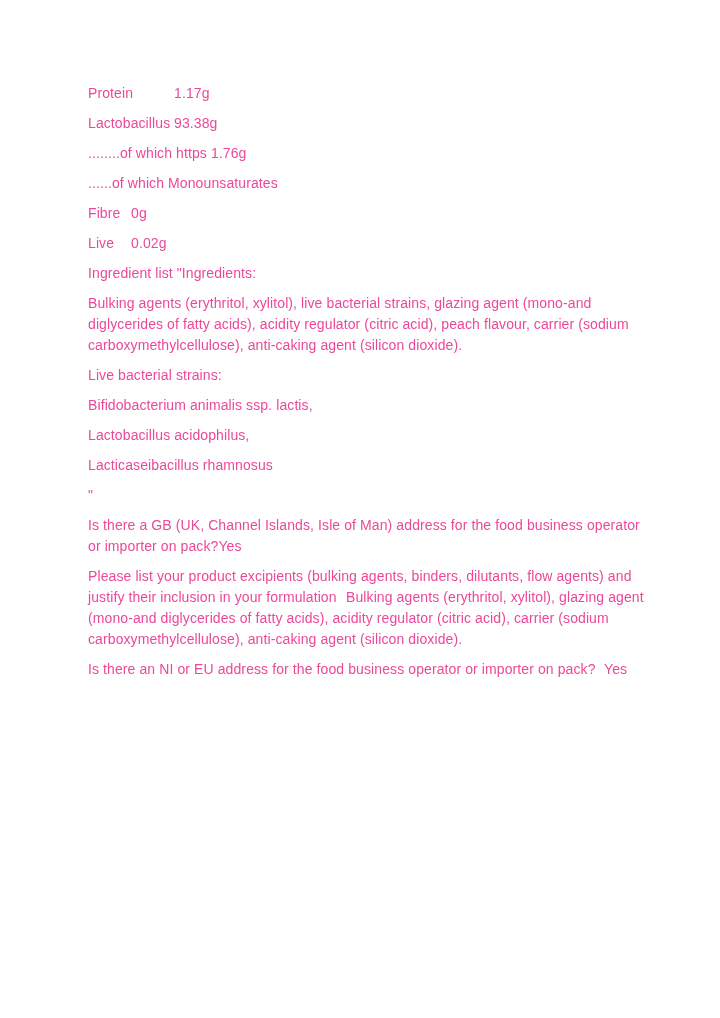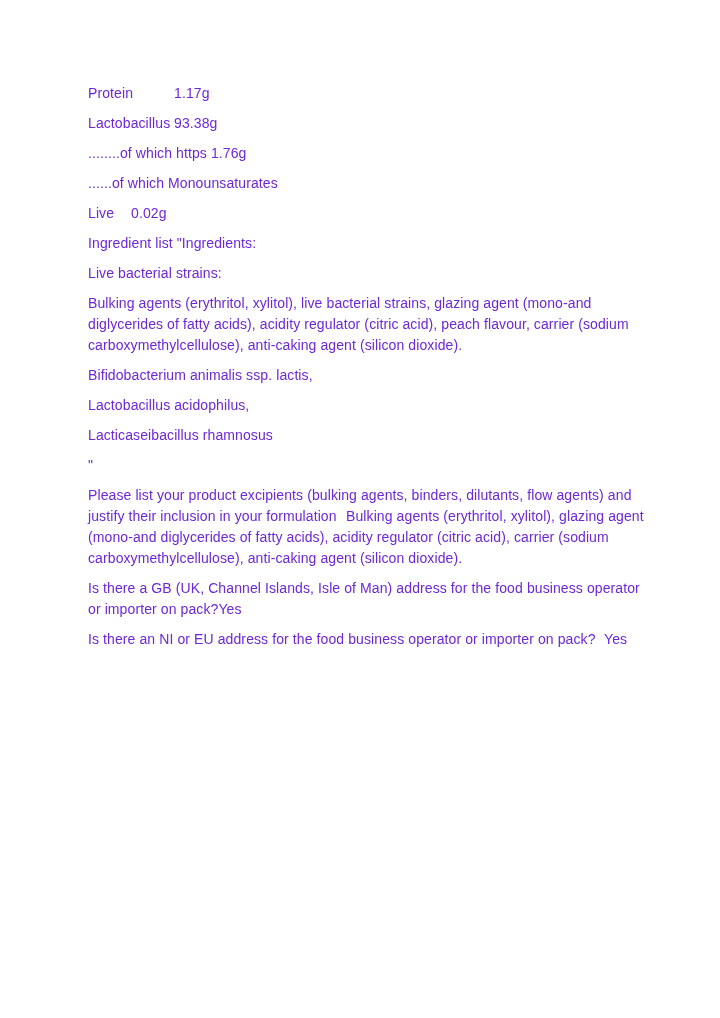--- a/index.html
+++ b/index.html
@@ -34,31 +34,32 @@
     -moz-tab-size: 43px;
   }
   .doc-body p:empty {
     height: 10px;
   }
 </style>
 </head>
 <body style="background: rgb(255, 255, 255);">
 
 <main class="doc-page">
-  <div class="doc-body" style="color: #6d28d9;">
+  <div class="doc-body" style="color: #ec4899;">
     <p>Protein	1.17g</p>
     <p>Lactobacillus	93.38g</p>
     <p>........of which https 1.76g</p>
     <p>......of which Monounsaturates</p>
+    <p>Fibre	0g</p>
     <p>Live	0.02g</p>
     <p>Ingredient list "Ingredients:</p>
+    <p>Bulking agents (erythritol, xylitol), live bacterial strains, glazing agent (mono-and diglycerides of fatty acids), acidity regulator (citric acid), peach flavour, carrier (sodium carboxymethylcellulose), anti-caking agent (silicon dioxide).</p>
     <p>Live bacterial strains:</p>
-    <p>Bulking agents (erythritol, xylitol), live bacterial strains, glazing agent (mono-and diglycerides of fatty acids), acidity regulator (citric acid), peach flavour, carrier (sodium carboxymethylcellulose), anti-caking agent (silicon dioxide).</p>
     <p>Bifidobacterium animalis ssp. lactis,</p>
     <p>Lactobacillus acidophilus,</p>
     <p>Lacticaseibacillus rhamnosus</p>
     <p>"</p>
+    <p>Is there a GB (UK, Channel Islands, Isle of Man) address for the food business operator or importer on pack?Yes</p>
     <p>Please list your product excipients (bulking agents, binders, dilutants, flow agents) and justify their inclusion in your formulation	Bulking agents (erythritol, xylitol), glazing agent (mono-and diglycerides of fatty acids), acidity regulator (citric acid), carrier (sodium carboxymethylcellulose), anti-caking agent (silicon dioxide).</p>
-    <p>Is there a GB (UK, Channel Islands, Isle of Man) address for the food business operator or importer on pack?Yes</p>
     <p>Is there an NI or EU address for the food business operator or importer on pack?	Yes</p>
     <p></p>
   </div>
 </main>
 
 </body></html>

